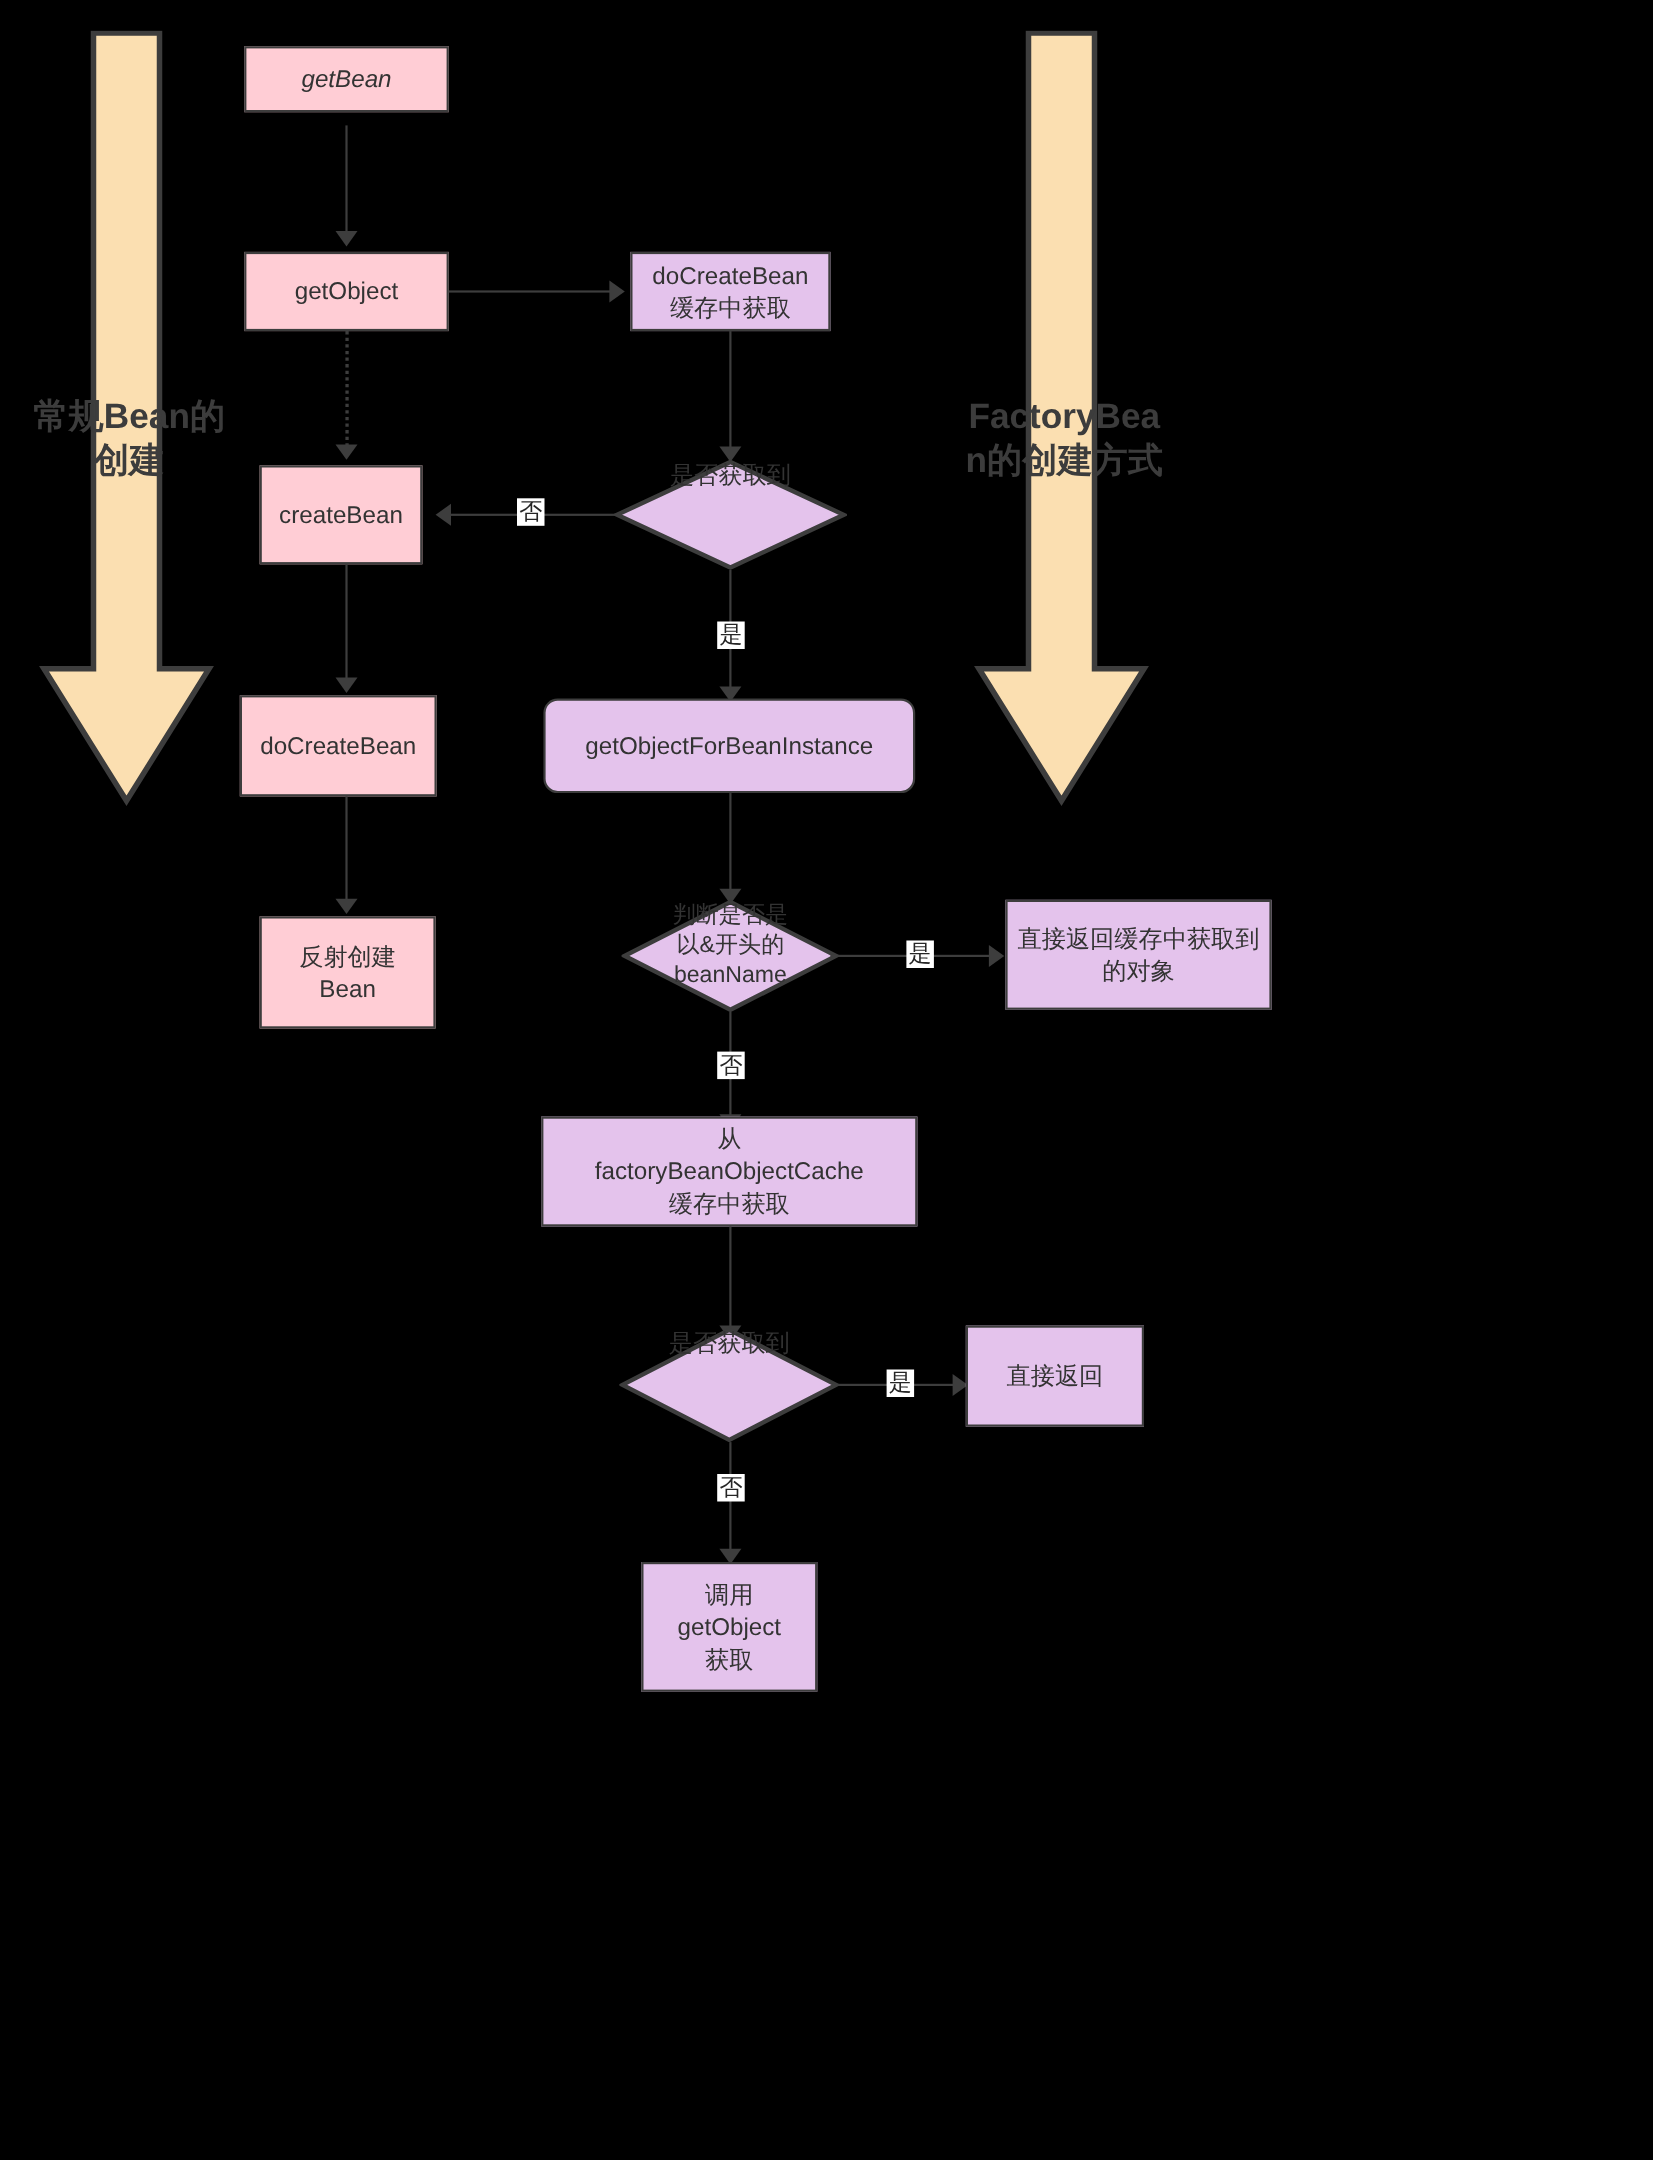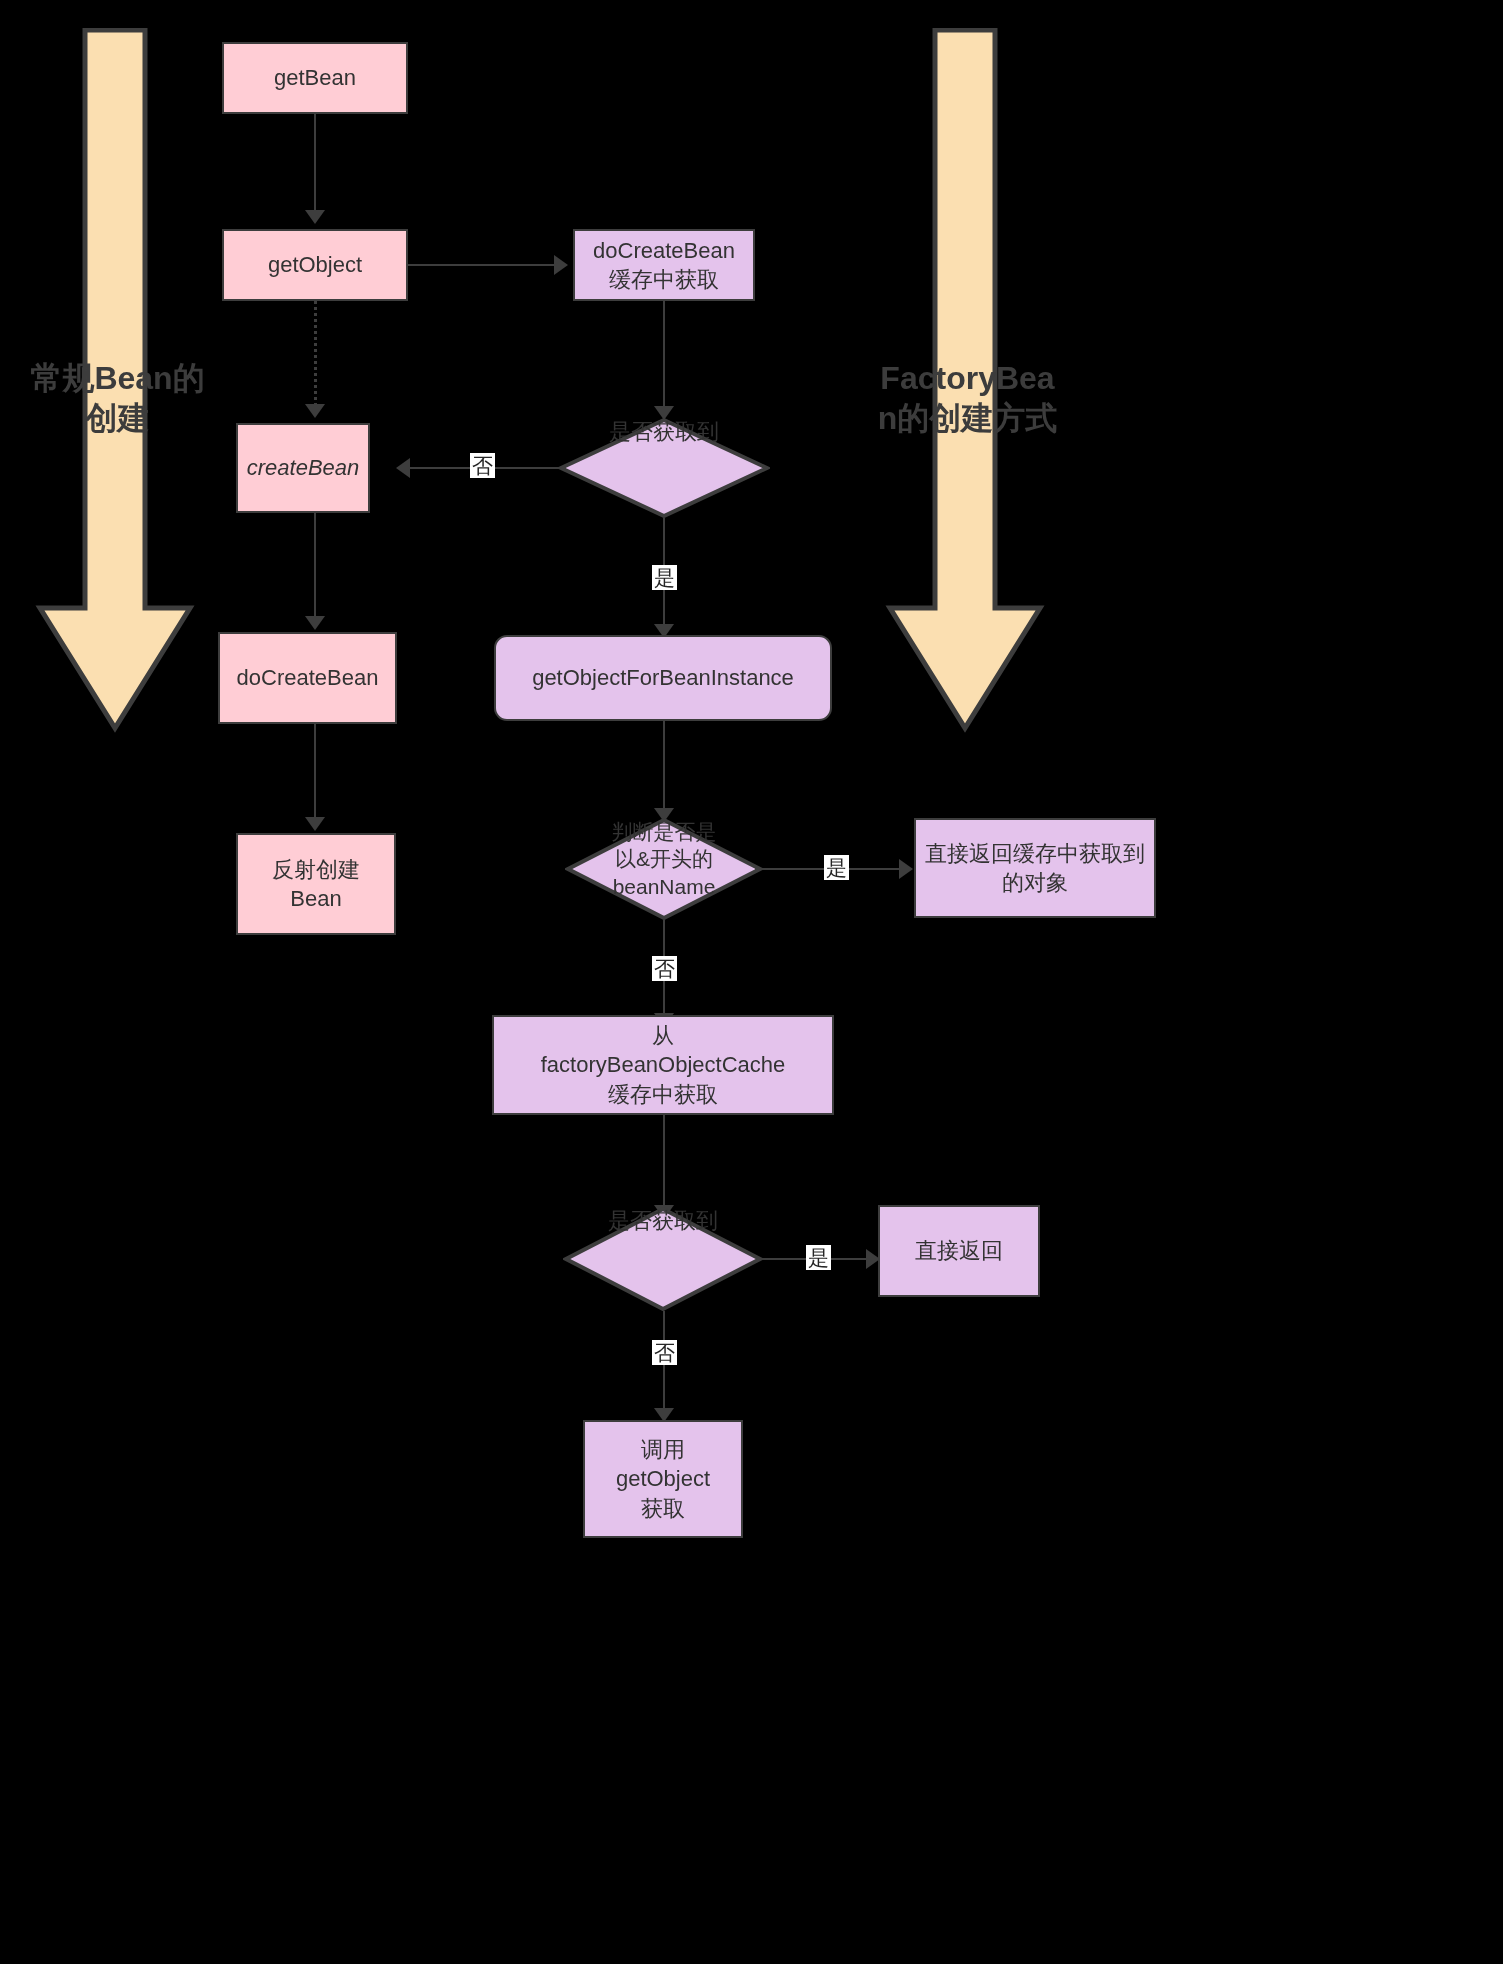--- a/index.html
+++ b/index.html
@@ -128,34 +128,34 @@
 
   <div class="big-arrow" style="left:885px; top:28px; width:160px; height:710px;">
     <svg width="160" height="710" viewBox="0 0 160 710">
       <polygon points="50,2 110,2 110,580 155,580 80,700 5,580 50,580" fill="#fbdfb1" stroke="#3d3d3d" stroke-width="5" stroke-linejoin="miter"></polygon>
     </svg>
   </div>
 
   <div class="side-label" style="left:860px; top:358px; width:215px;">FactoryBea
 n的创建方式</div>
 
-  <div class="node pink" style="left:222px; top:42px; width:186px; height:72px;">getBean</div>
+  <div class="node pink" style="left:222px; top:42px; width:186px; height:60px;font-style:italic;">getBean</div>
 
   <div class="edge edge-v" style="left:314px; top:114px; height:98px;"></div>
   <div class="arrowhead-down" style="left:305px; top:210px;"></div>
 
   <div class="node pink" style="left:222px; top:229px; width:186px; height:72px;">getObject</div>
 
   <div class="edge edge-h" style="left:408px; top:264px; width:148px;"></div>
   <div class="arrowhead-right" style="left:554px; top:255px;"></div>
 
   <div class="edge-dotted-v" style="left:314px; top:301px; height:105px;"></div>
   <div class="arrowhead-down" style="left:305px; top:404px;"></div>
 
-  <div class="node pink" style="left:236px; top:423px; width:134px; height:90px;font-style:italic;">createBean</div>
+  <div class="node pink" style="left:236px; top:423px; width:148px; height:90px;">createBean</div>
 
   <div class="edge edge-v" style="left:314px; top:513px; height:105px;"></div>
   <div class="arrowhead-down" style="left:305px; top:616px;"></div>
 
   <div class="node pink" style="left:218px; top:632px; width:179px; height:92px;">doCreateBean</div>
 
   <div class="edge edge-v" style="left:314px; top:724px; height:95px;"></div>
   <div class="arrowhead-down" style="left:305px; top:817px;"></div>
 
   <div class="node pink" style="left:236px; top:833px; width:160px; height:102px;">反射创建

